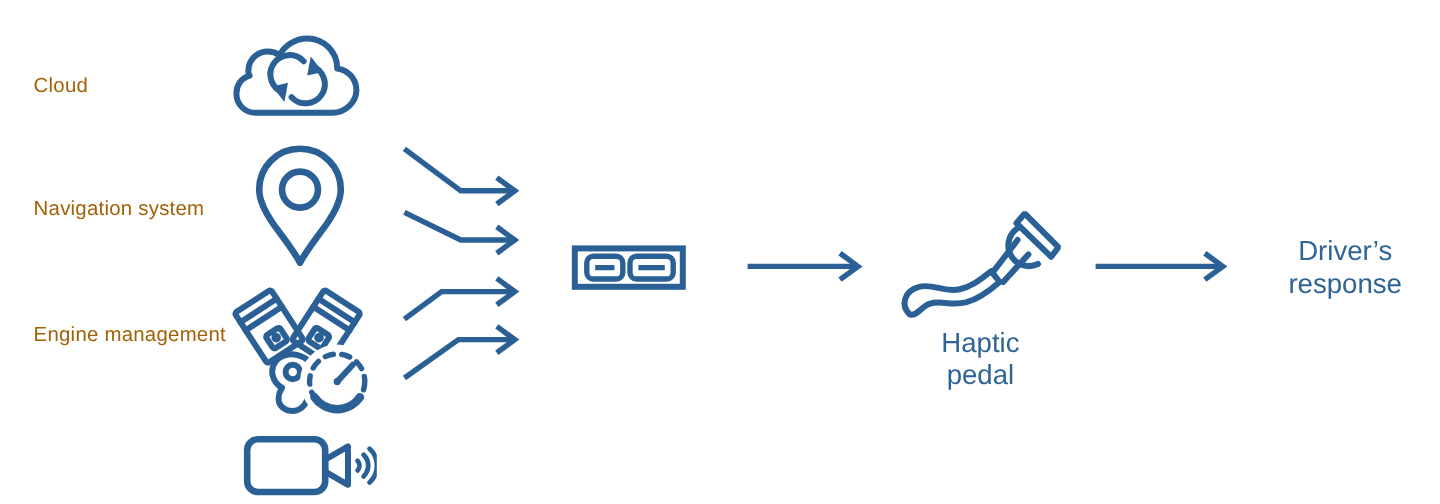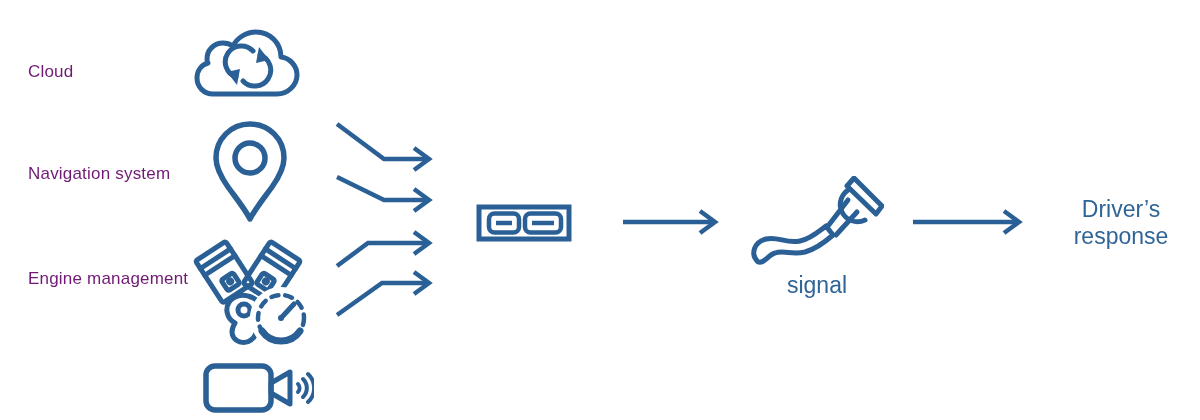--- a/index.html
+++ b/index.html
@@ -9,21 +9,21 @@
     height: 420px;
     background: #ffffff;
     font-family: "Liberation Sans", "DejaVu Sans", sans-serif;
     overflow: hidden;
   }
   .src-label {
     position: absolute;
     left: 28px;
     font-size: 17px;
     letter-spacing: 0.2px;
-    color: #701a75;
+    color: #a16207;
     white-space: nowrap;
   }
   .caption {
     position: absolute;
     width: 190px;
     text-align: center;
     font-size: 23px;
     line-height: 27px;
     color: #2f6496;
     white-space: nowrap;
@@ -127,20 +127,21 @@
       <path d="M 337 315 L 382 283 L 428 283"></path>
       <path d="M 414 272 L 429 283 L 414 294"></path>
       <path d="M 623 222 L 714 222"></path>
       <path d="M 700 211 L 715 222 L 700 233"></path>
       <path d="M 913 222 L 1018 222"></path>
       <path d="M 1004 211 L 1019 222 L 1004 233"></path>
     </g>
   </svg>
 
   <div class="caption" style="left:722px; top:272px">
-    <span>signal</span>
+    <span>Haptic</span>
+    <span>pedal</span>
   </div>
   <div class="caption" style="left:1026px; top:196px">
     <span>Driver’s</span>
     <span>response</span>
   </div>
 
 </div>
 
 </body></html>

